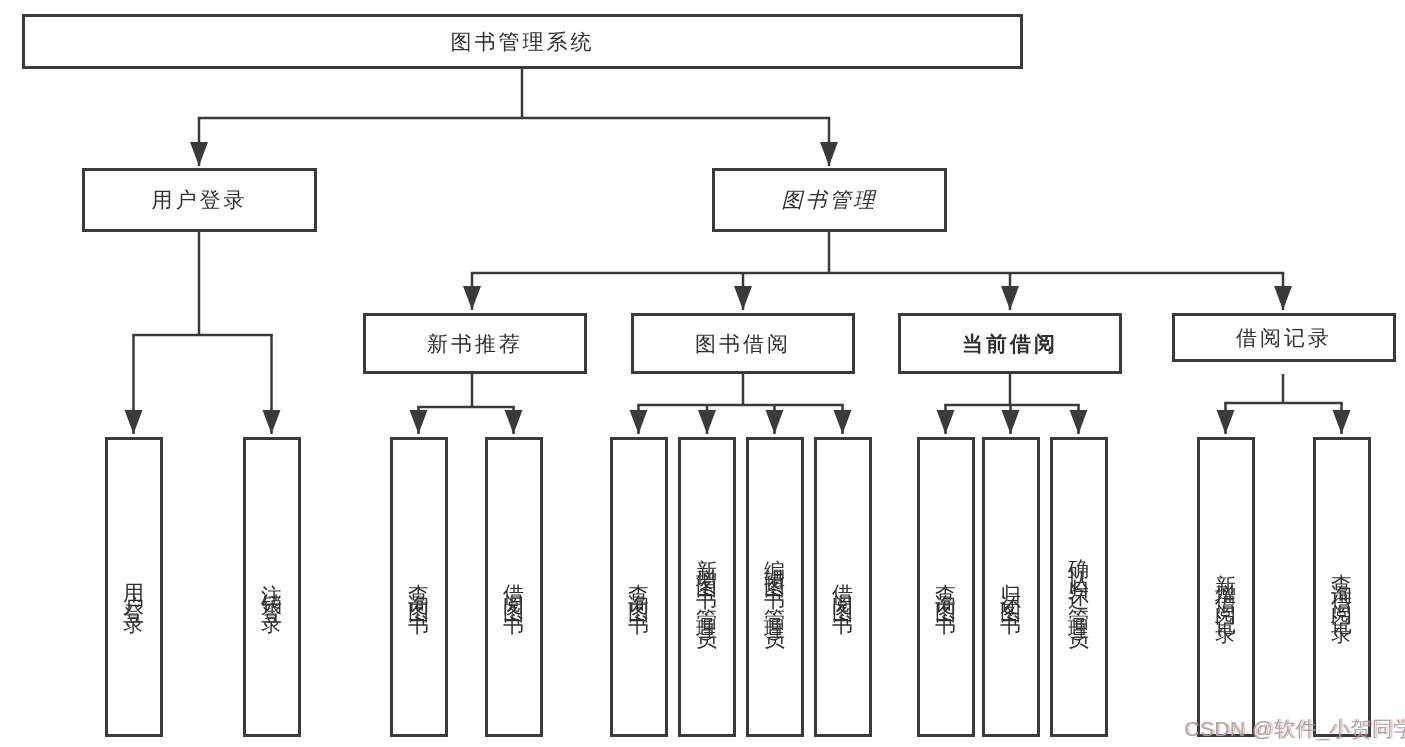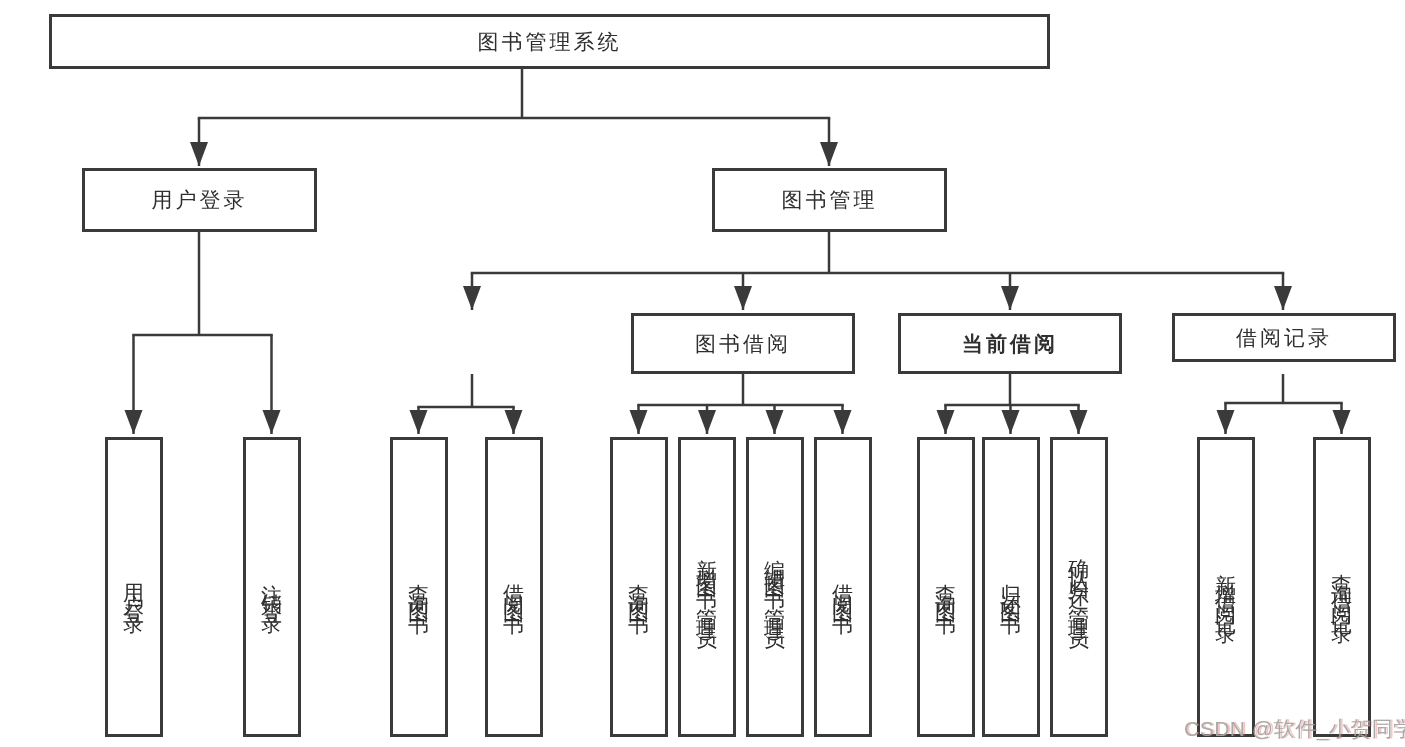--- a/index.html
+++ b/index.html
@@ -118,31 +118,34 @@
     </g>
 
     <g>
       <line x1="1283" y1="374" x2="1283" y2="404"></line>
       <line x1="1224.25" y1="403" x2="1342.75" y2="403"></line>
       <line x1="1225.5" y1="403" x2="1225.5" y2="434" marker-end="url(#arw)"></line>
       <line x1="1341.5" y1="403" x2="1341.5" y2="434" marker-end="url(#arw)"></line>
     </g>
   </svg>
 
-  <div class="hbox" style="left:22px;top:14px;width:1001px;height:55px;margin-left:27px;">
+  <div class="hbox" style="left:22px;top:14px;width:1001px;height:55px;">
     <span class="htext">图书管理系统</span>
   </div>
 
   <div class="hbox" style="left:82px;top:168px;width:235px;height:64px;">
     <span class="htext">用户登录</span>
   </div>
-  <div class="hbox" style="left:712px;top:168px;width:235px;height:64px;">
+  <div class="hbox" style="left:712px;top:168px;width:235px;height:64px;font-style:italic;">
     <span class="htext">图书管理</span>
   </div>
 
+  <div class="hbox" style="left:363px;top:313px;width:224px;height:61px;">
+    <span class="htext">新书推荐</span>
+  </div>
   <div class="hbox" style="left:631px;top:313px;width:224px;height:61px;font-family:Liberation Mono, monospace;">
     <span class="htext">图书借阅</span>
   </div>
   <div class="hbox" style="left:898px;top:313px;width:224px;height:61px;font-weight:bold;">
     <span class="htext">当前借阅</span>
   </div>
   <div class="hbox" style="left:1172px;top:313px;width:224px;height:49px;">
     <span class="htext">借阅记录</span>
   </div>
 

